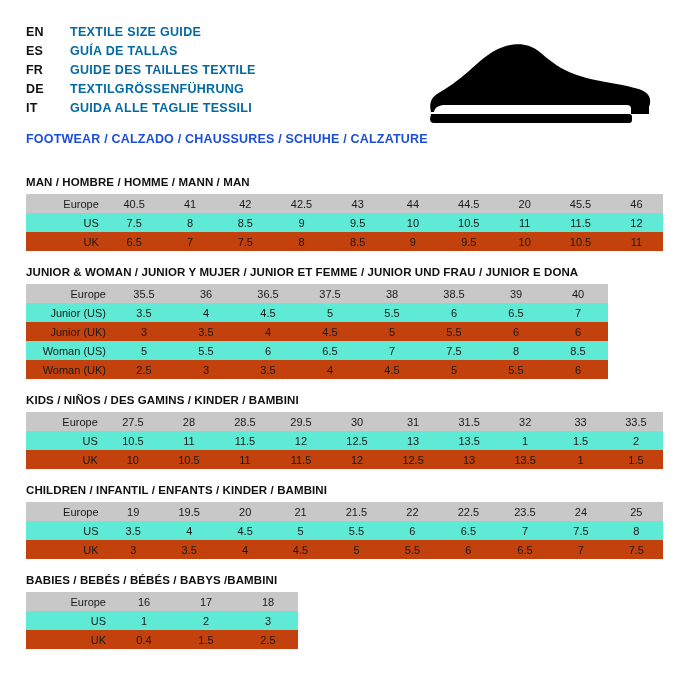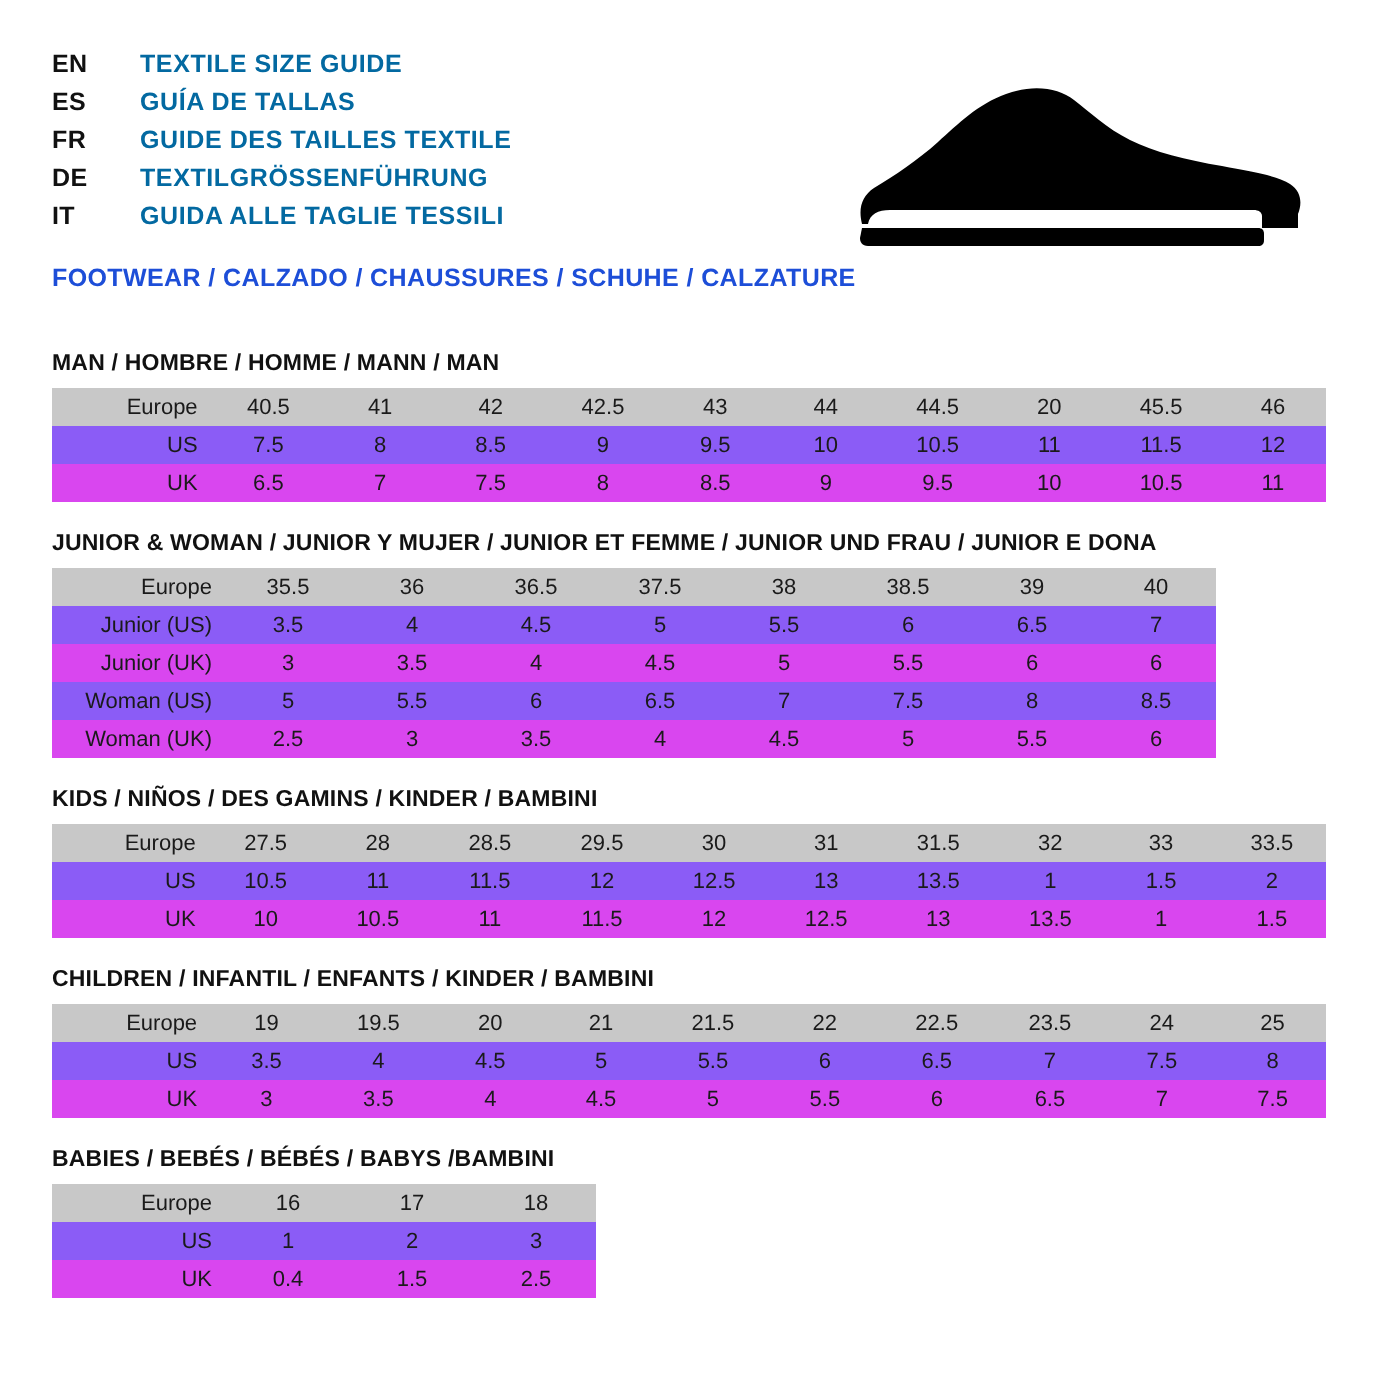--- a/index.html
+++ b/index.html
@@ -90,24 +90,24 @@
     height: 19px;
     padding: 0 6px 0 8px;
     white-space: nowrap;
     color: #1a1a1a;
     vertical-align: middle;
   }
   table.size-table tr.head td {
     background: #c8c8c8;
   }
   table.size-table tr.alt td {
-    background: #d946ef;
+    background: #c2410c;
   }
   table.size-table tr.plain td {
-    background: #8b5cf6;
+    background: #5eead4;
   }
   td.rowlabel {
     text-align: right;
   }
   td.val {
     text-align: center;
   }
   .w-label { width: 86px; }
   .w-cell  { width: 62px; }
 </style>

